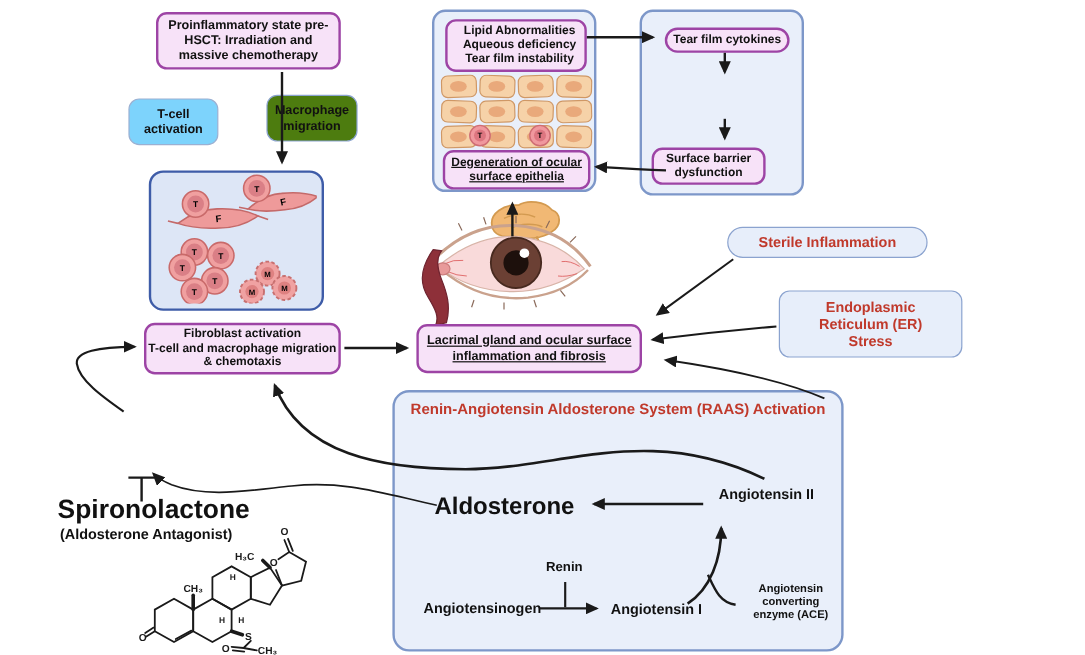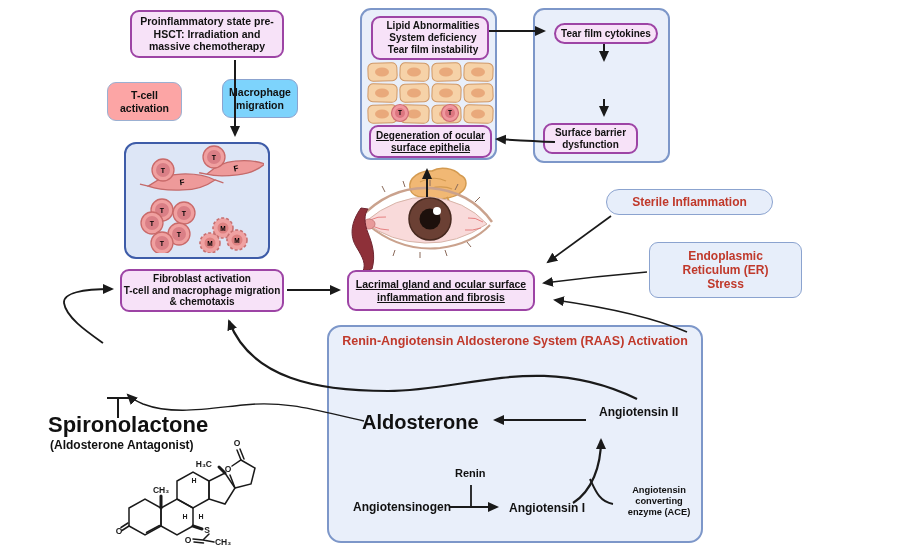--- a/index.html
+++ b/index.html
@@ -2,22 +2,22 @@
 <html><head>
 <meta charset="utf-8">
 <style>
   html,body{margin:0;padding:0;background:#fff;}
   .canvas{position:relative;width:892px;height:546px;background:#ffffff;
     font-family:"Liberation Sans",sans-serif;overflow:hidden;color:#111;}
   .abs{position:absolute;}
   .box{display:flex;flex-direction:column;justify-content:center;align-items:center;
     text-align:center;font-weight:bold;line-height:1.18;box-sizing:border-box;}
   .pink{background:#f7e2f8;border:2px solid #9d44a5;border-radius:9px;}
-  .blue{background:#7dd3fc;border:1.5px solid #8ba3cf;border-radius:9px;}
-  .bluelight{background:#fca5a5;border:1.5px solid #9bb0d2;border-radius:9px;}
+  .blue{background:#4d7c0f;border:1.5px solid #8ba3cf;border-radius:9px;}
+  .bluelight{background:#7dd3fc;border:1.5px solid #9bb0d2;border-radius:9px;}
   .panel{background:#e9effa;border:2px solid #7d97c9;border-radius:11px;box-sizing:border-box;}
   .cellspanel{background:#dde6f6;border:2px solid #3e5ca8;border-radius:12px;}
   .mrbox{background:#e3ebf8;border:2px solid #4966ad;border-radius:9px;}
   .red{color:#c0392b;}
   .ul{text-decoration:underline;}
   .f10{font-size:10px;} .f105{font-size:10.5px;} .f11{font-size:11px;}
   .f12{font-size:12px;} .f125{font-size:12.5px;}
   .f20{font-size:20px;} .f22{font-size:22px;}
   .laln{align-items:flex-start;text-align:left;padding-left:6px;}
   svg{display:block;}
@@ -117,21 +117,21 @@
 
   <div class="abs box pink f10" style="left:120px;top:269px;width:164px;height:43px;">
     <span>Fibroblast activation</span>
     <span>T-cell and macrophage migration</span>
     <span>&amp; chemotaxis</span>
   </div>
 
   <div class="abs panel" style="left:360px;top:8px;width:137px;height:152px;">
     <div class="abs box pink f10 laln" style="left:9px;top:6px;width:118px;height:44px;align-items:center;">
       <span>Lipid Abnormalities</span>
-      <span>System deficiency</span>
+      <span>Aqueous deficiency</span>
       <span>Tear film instability</span>
     </div>
     <svg class="abs" style="left:5px;top:52px;" width="127" height="62" viewBox="0 0 127 62">
       <g stroke="#cf9866" stroke-width="1" fill="#f6d2a8">
         <rect x="1" y="1" width="29" height="18" rx="5" transform="rotate(-2 15 10)"></rect>
         <rect x="33" y="1" width="29" height="18" rx="5" transform="rotate(2 47 10)"></rect>
         <rect x="65" y="1" width="29" height="18" rx="5" transform="rotate(-2 79 10)"></rect>
         <rect x="97" y="1" width="29" height="18" rx="5" transform="rotate(2 111 10)"></rect>
         <rect x="1" y="22" width="29" height="18" rx="5" transform="rotate(2 15 31)"></rect>
         <rect x="33" y="22" width="29" height="18" rx="5" transform="rotate(-2 47 31)"></rect>

